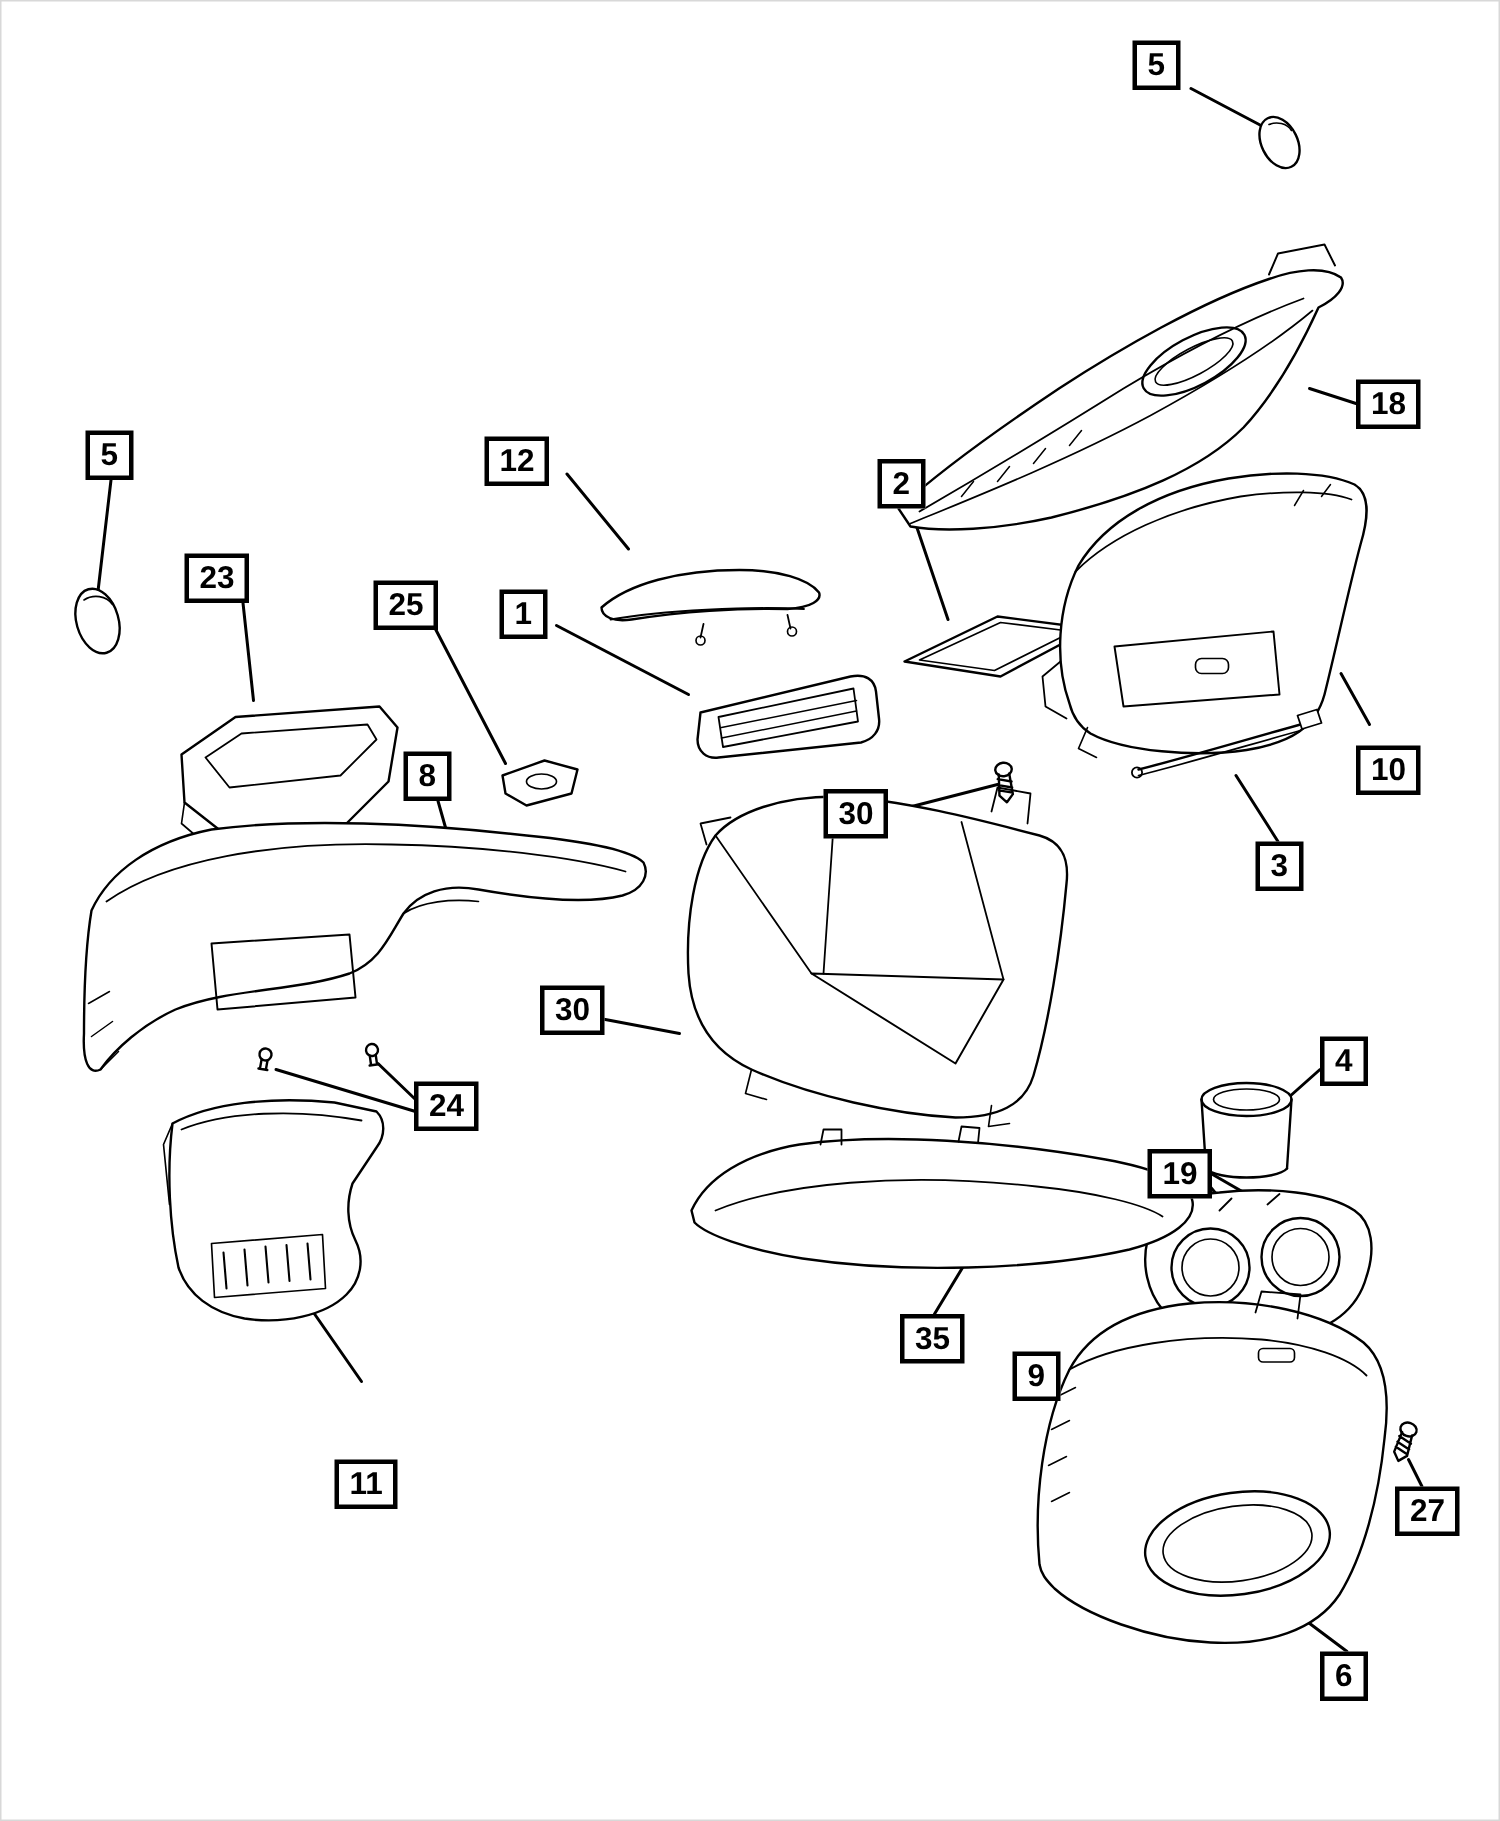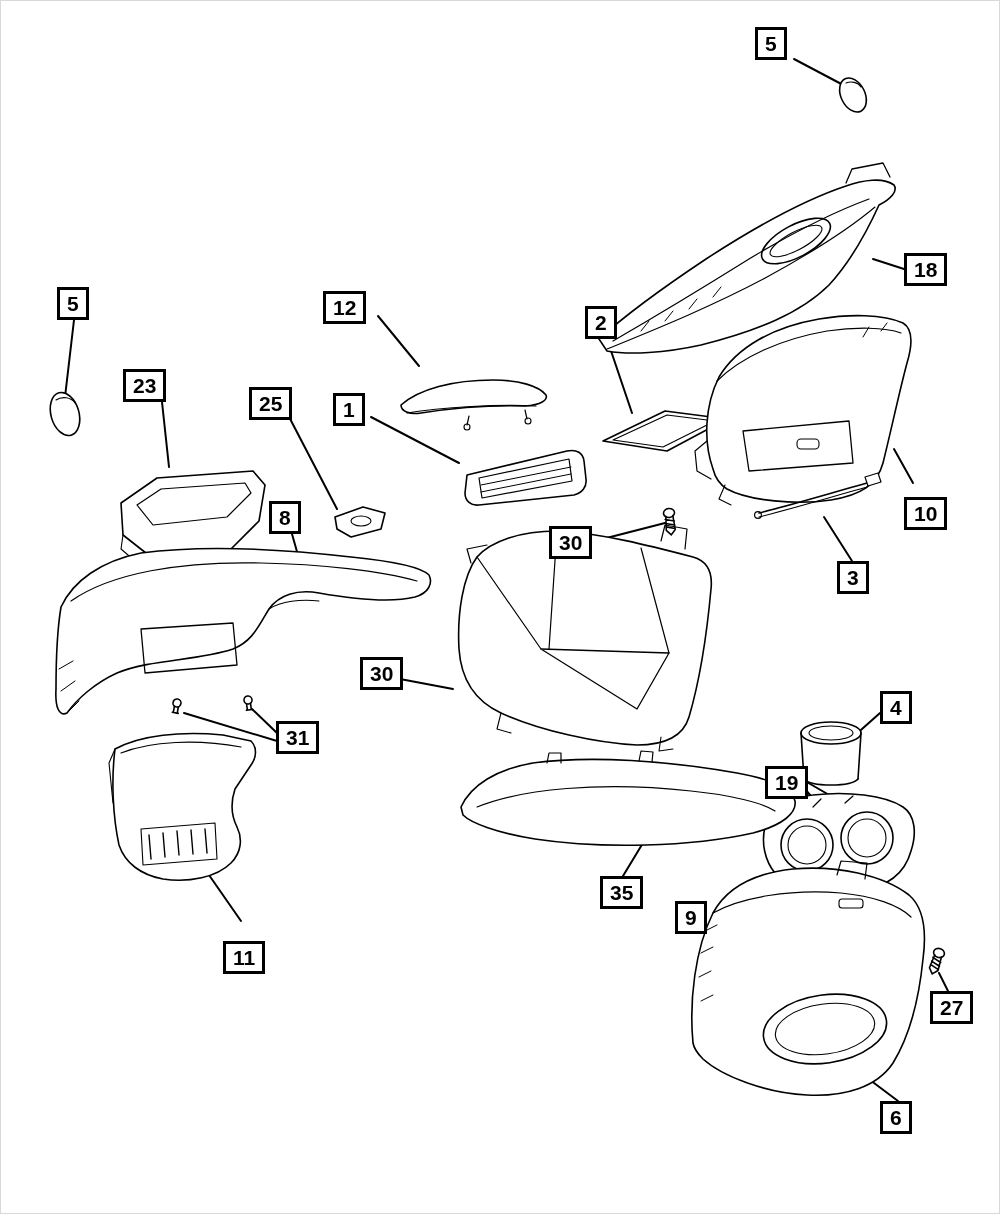--- a/index.html
+++ b/index.html
@@ -229,22 +229,22 @@
   <div class="callout" style="left:584px;top:305px">2</div>
   <div class="callout" style="left:903px;top:496px">10</div>
   <div class="callout" style="left:56px;top:286px">5</div>
   <div class="callout" style="left:122px;top:368px">23</div>
   <div class="callout" style="left:248px;top:386px">25</div>
   <div class="callout" style="left:332px;top:392px">1</div>
   <div class="callout" style="left:268px;top:500px">8</div>
   <div class="callout" style="left:548px;top:525px">30</div>
   <div class="callout" style="left:836px;top:560px">3</div>
   <div class="callout" style="left:359px;top:656px">30</div>
-  <div class="callout" style="left:275px;top:720px">31</div>
+  <div class="callout" style="left:275px;top:720px">24</div>
   <div class="callout" style="left:879px;top:690px">4</div>
   <div class="callout" style="left:764px;top:765px">19</div>
-  <div class="callout" style="left:222px;top:940px">11</div>
+  <div class="callout" style="left:222px;top:972px">11</div>
   <div class="callout" style="left:599px;top:875px">35</div>
   <div class="callout" style="left:674px;top:900px">9</div>
   <div class="callout" style="left:929px;top:990px">27</div>
   <div class="callout" style="left:879px;top:1100px">6</div>
 
 </div>
 
 </body></html>

